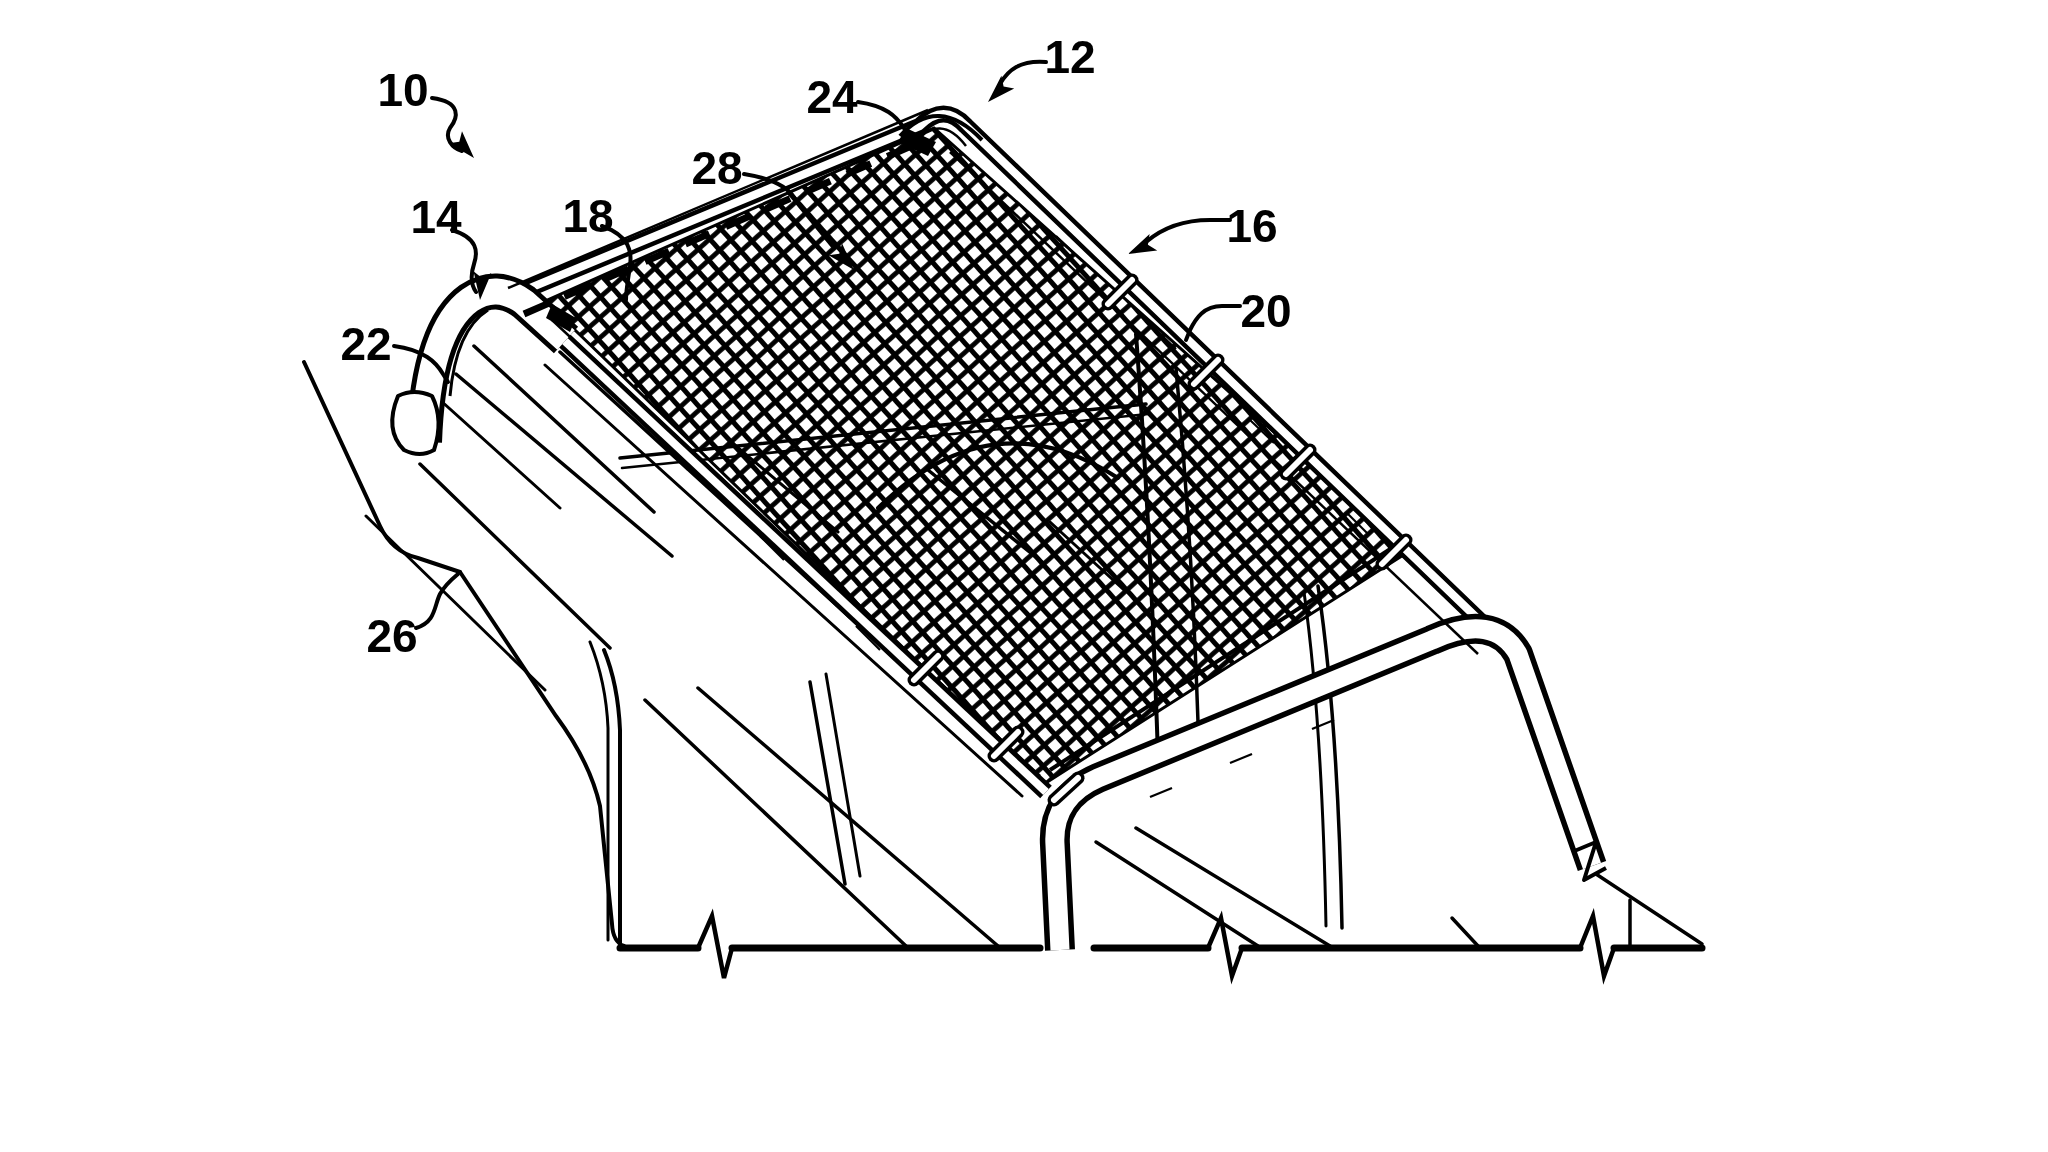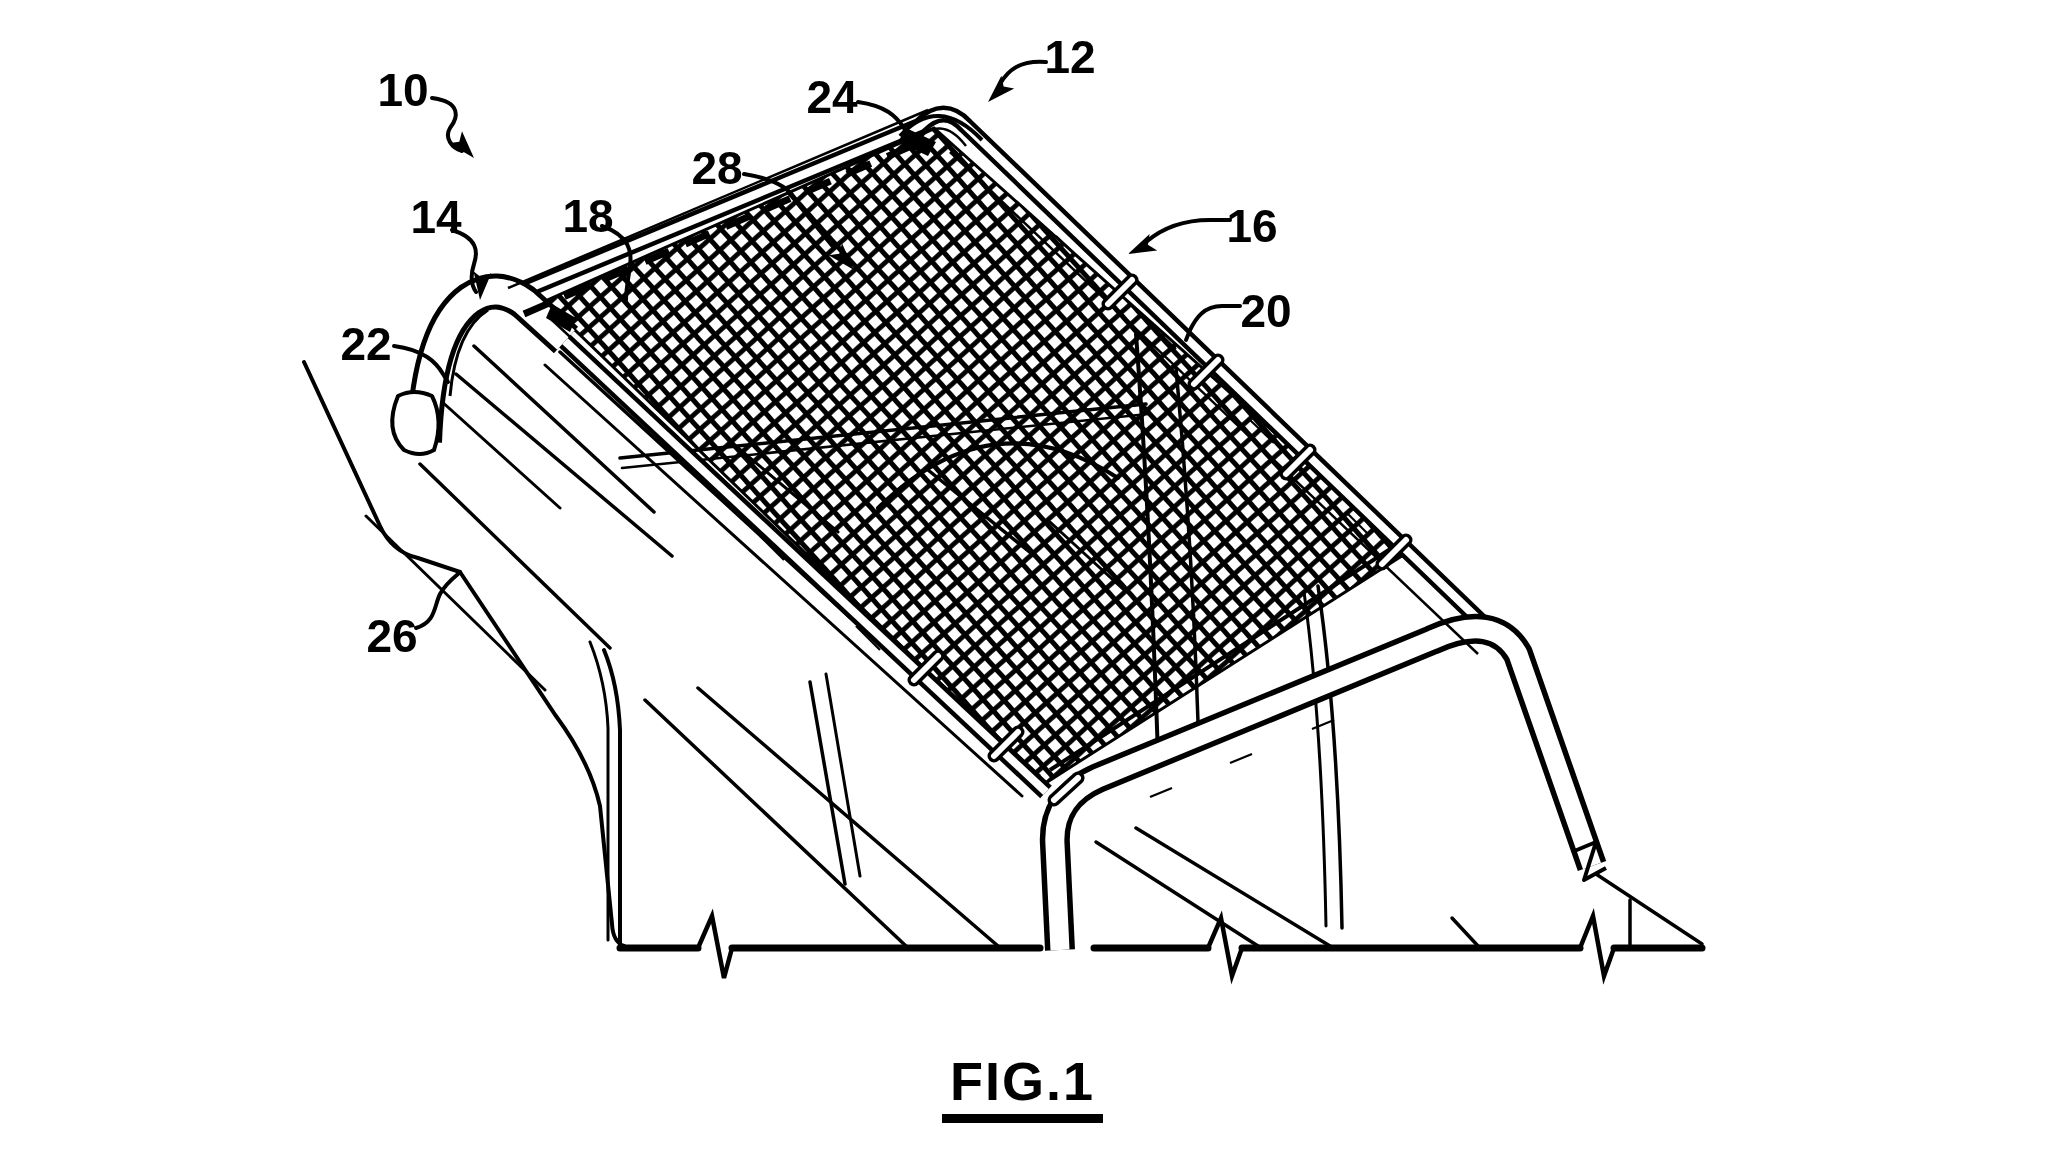--- a/index.html
+++ b/index.html
@@ -172,14 +172,13 @@
     <text class="ref-num" x="1252" y="242">16</text>
     <text class="ref-num" x="588" y="232">18</text>
     <text class="ref-num" x="1266" y="327">20</text>
     <text class="ref-num" x="366" y="360">22</text>
     <text class="ref-num" x="832" y="113">24</text>
     <text class="ref-num" x="392" y="652">26</text>
     <text class="ref-num" x="717" y="184">28</text>
   </g>
 </svg>
 
-<div class="caption">FIG.1</div>
 </div>
 
 </body></html>

